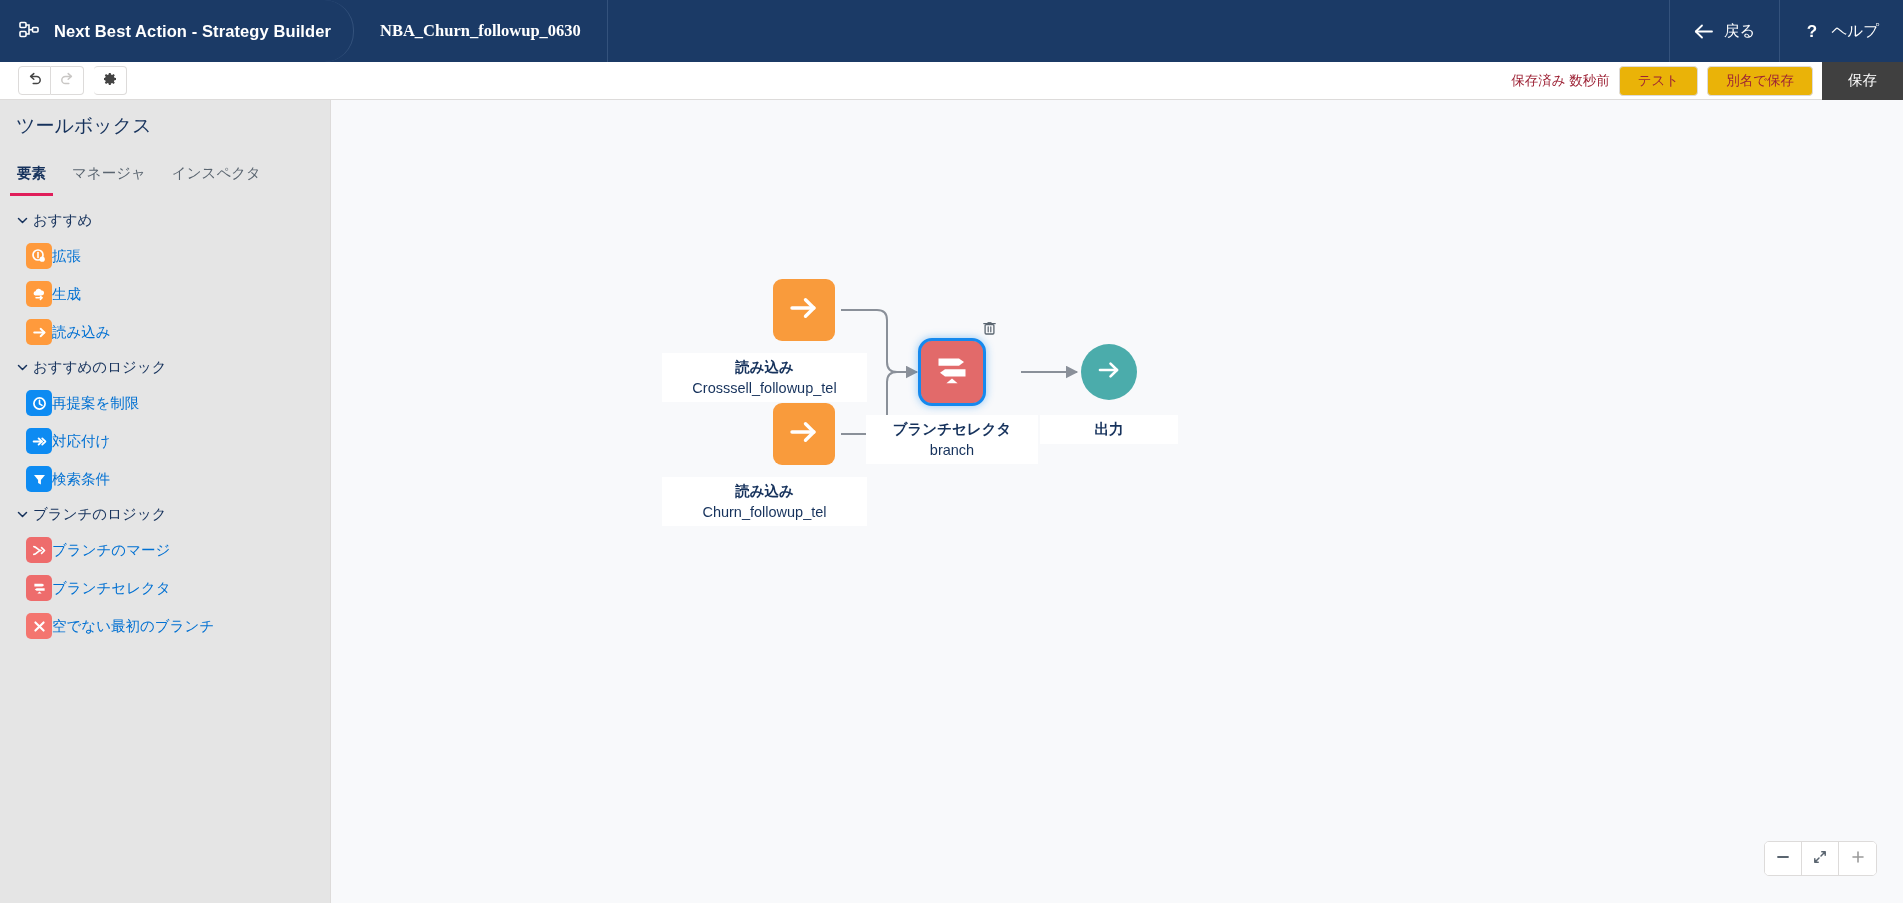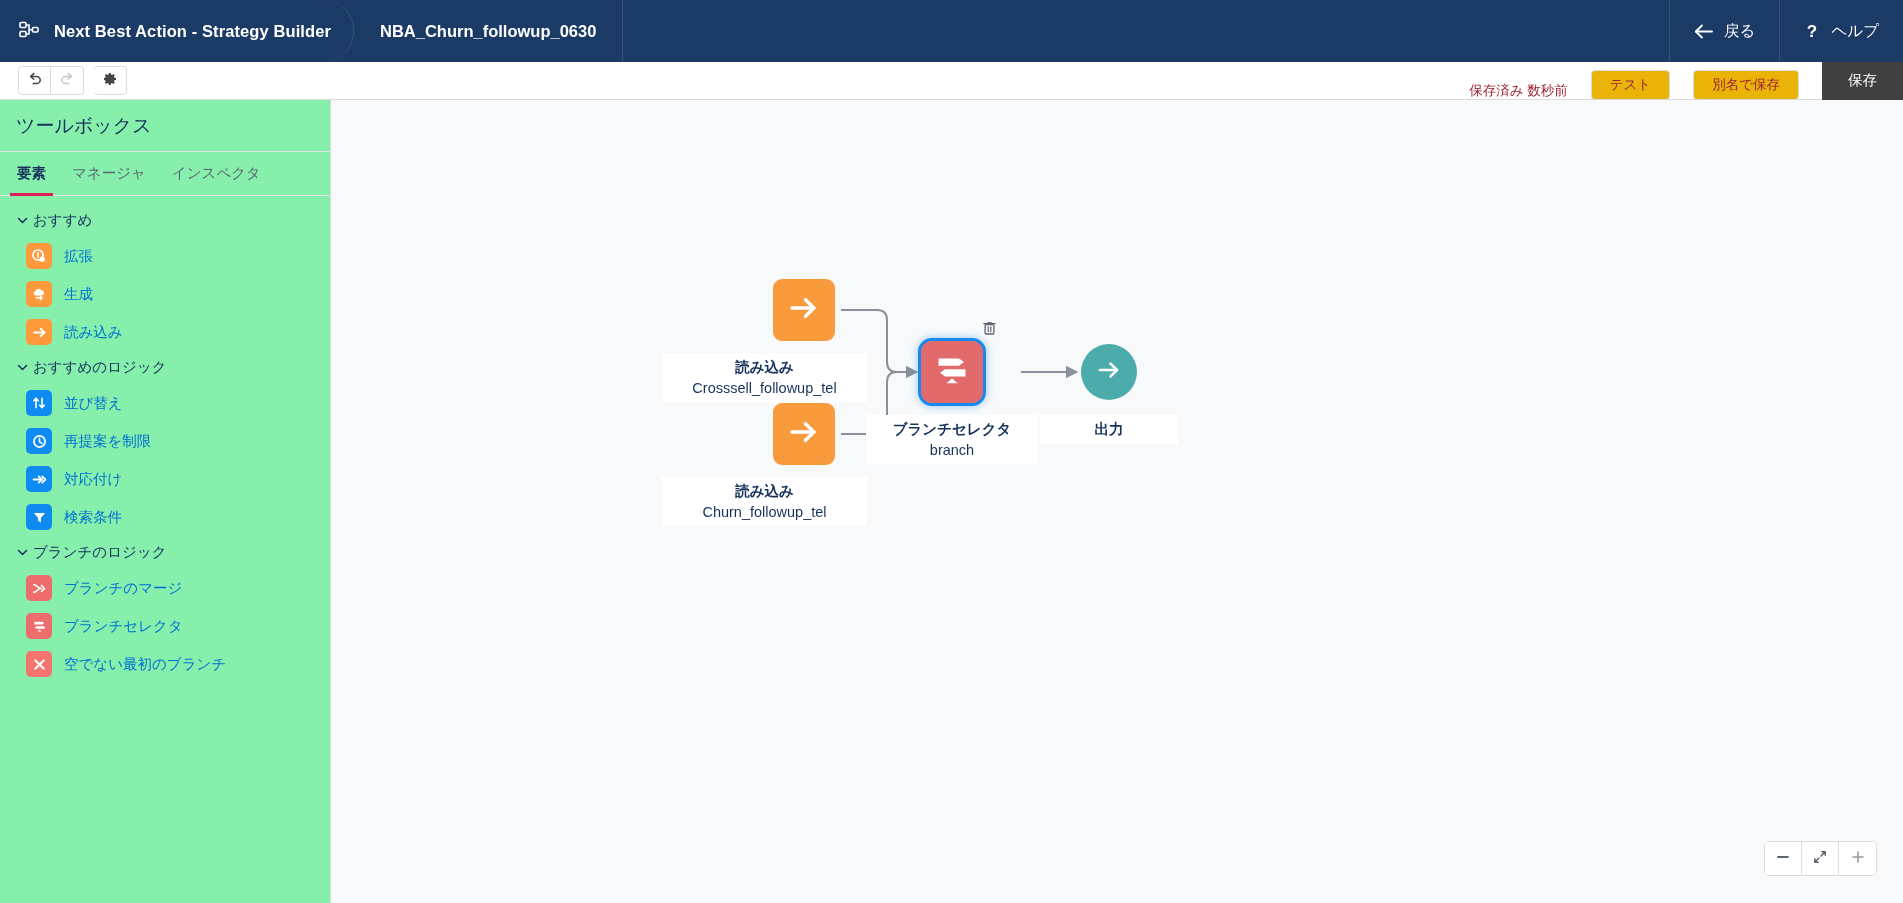--- a/index.html
+++ b/index.html
@@ -30,20 +30,21 @@
     font-size: 16.5px; font-weight: bold; letter-spacing: .1px;
     white-space: nowrap;
   }
   .logo-icon { width: 22px; height: 22px; display:block; }
   .hdr-flow-name {
     display: flex; align-items: center;
     padding: 0 26px;
     font-size: 16.5px; font-weight: bold;
     border-right: 1px solid #34527c;
     white-space: nowrap;
+    font-family: Liberation Serif, serif;
   }
   .hdr-spacer { flex: 1 1 auto; }
   .hdr-btn {
     display: flex; align-items: center; justify-content:center; gap: 11px;
     padding: 0 24px;
     font-size: 15.5px;
     border-left: 1px solid #34527c;
     cursor: pointer;
     white-space: nowrap;
   }
@@ -66,21 +67,21 @@
     display: flex; align-items: center; justify-content: center;
     cursor: pointer;
   }
   .icon-btn:first-child { border-radius: 4px 0 0 4px; }
   .icon-btn:last-child  { border-radius: 0 4px 4px 0; border-left: none;}
   .icon-btn.single { border-radius: 4px; }
   .icon-btn.disabled { cursor: default; }
 
   .ab-right {
     margin-left: auto;
-    display: flex; align-items: flex-end; gap: 23px;
+    display: flex; align-items: center; gap: 9px;
     padding-right: 14px;
   }
   .saved-status {
     color: #9d2235; font-size: 13.5px; white-space: nowrap;
   }
   .btn-outline {
     height: 30px; padding: 0 18px;
     border: 1px solid #dddbda; border-radius: 4px;
     background: #eab308; color: #9d2235;
     font-size: 13.5px; font-family: inherit;
@@ -94,21 +95,21 @@
     display: flex; align-items: center; justify-content: center;
     cursor: pointer; white-space: nowrap;
     align-self: stretch;
     margin-right: -14px;
   }
 
   
   .sidebar {
     position: absolute; left: 0; top: 100px;
     width: 331px; height: 803px;
-    background: #86efac;
+    background: #e5e5e5;
     border-right: 1px solid #dddbda;
     overflow: hidden;
   }
   .sb-title {
     height: 52px; display: flex; align-items: center;
     padding-left: 16px;
     font-size: 19px; color: #16325c;
     border-bottom: 1px solid #e5e5e5;
   }
   .sb-tabs {
@@ -131,21 +132,21 @@
   }
   .sb-body { padding-top: 8px; }
   .sb-group-header {
     display: flex; align-items: center; gap: 4px;
     padding: 7px 0 7px 16px;
     font-size: 14.5px; color: #16325c;
     cursor: pointer;
   }
   .chev { width: 13px; height: 13px; flex: 0 0 auto; }
   .sb-item {
-    display: flex; align-items: center; gap: 12px;
+    display: flex; align-items: center; 
     padding: 6px 0 6px 26px;
     cursor: pointer;
   }
   .sb-item-icon {
     width: 26px; height: 26px; border-radius: 5px;
     flex: 0 0 auto;
     display: flex; align-items: center; justify-content: center;
   }
   .sb-item-label { font-size: 14.5px; color: #0070d2; }
 
@@ -341,29 +342,20 @@
 
     <div class="sb-group-header">
       <span class="chev">
         <svg width="13" height="13" viewBox="0 0 13 13" fill="none">
             <path d="M2.5 4.5 6.5 8.5 10.5 4.5" stroke="#16325c" stroke-width="1.5" stroke-linecap="round" stroke-linejoin="round"></path>
           </svg>
       </span>
       <span>おすすめのロジック</span>
     </div>
 
-    <div class="sb-item">
-      <span class="sb-item-icon" style="background:#0D8BF2">
-        <svg width="16" height="16" viewBox="0 0 16 16" fill="none">
-          <path d="M5 12.6V3.4m0 0L2.8 5.8M5 3.4l2.2 2.4" stroke="#fff" stroke-width="1.6" stroke-linecap="round" stroke-linejoin="round"></path>
-          <path d="M11 3.4v9.2m0 0 2.2-2.4M11 12.6l-2.2-2.4" stroke="#fff" stroke-width="1.6" stroke-linecap="round" stroke-linejoin="round"></path>
-        </svg>
-      </span>
-      <span class="sb-item-label">並び替え</span>
-    </div>
 
     <div class="sb-item">
       <span class="sb-item-icon" style="background:#0D8BF2">
         <svg width="17" height="17" viewBox="0 0 17 17" fill="none">
           <circle cx="8.5" cy="8.5" r="5.6" stroke="#fff" stroke-width="1.7"></circle>
           <path d="M8.5 5.2v3.6l2.5 1.6" stroke="#fff" stroke-width="1.6" stroke-linecap="round" stroke-linejoin="round"></path>
         </svg>
       </span>
       <span class="sb-item-label">再提案を制限</span>
     </div>

